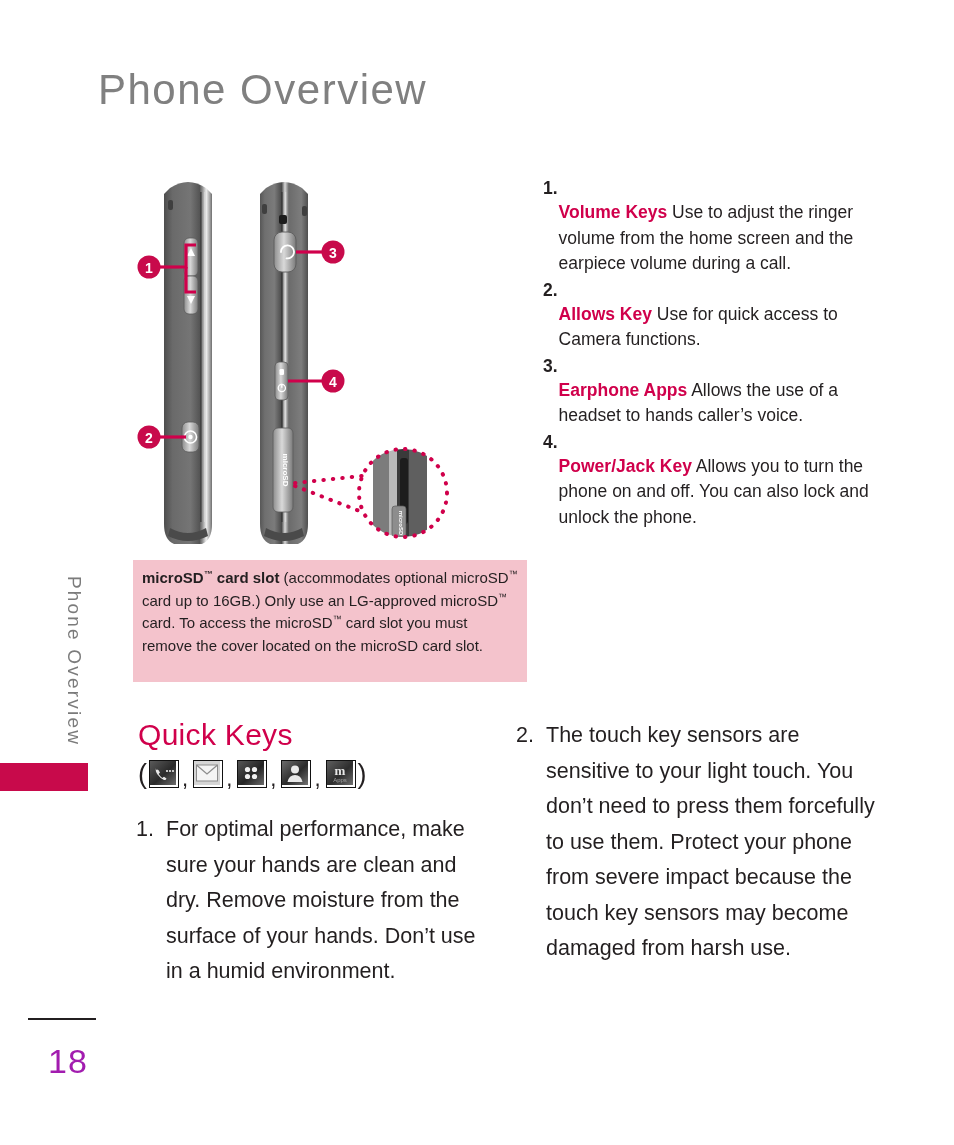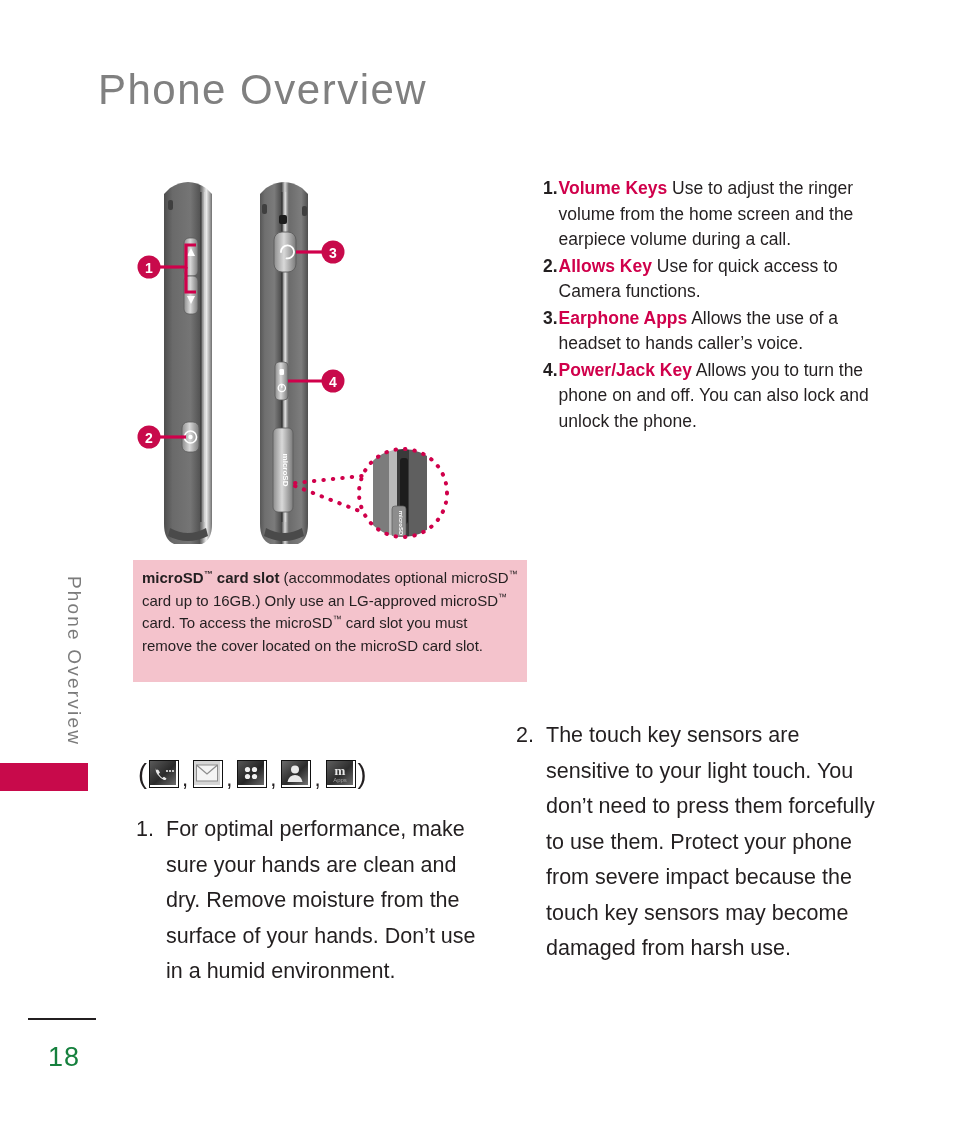--- a/index.html
+++ b/index.html
@@ -48,21 +48,21 @@
     position:absolute;left:543px;top:176px;width:340px;
     font-size:17.5px;line-height:25.5px;color:#231f20;
   }
   .callout-item{
     display:flex;margin-bottom:1px;
   }
   .callout-num{
     font-weight:bold;flex:0 0 auto;padding-right:1px;
     color:#231f20;
   }
-  .callout-body{flex:1 1 auto;}
+  .callout-body{flex:1 1 auto;margin-top:24px;}
   .kw{color:#d0004b;font-weight:bold;}
 
   
   .note-box{
     position:absolute;left:133px;top:560px;
     width:394px;height:122px;
     background:#f4c3cc;
   }
   .note-text{
     position:absolute;left:9px;top:7px;width:378px;
@@ -102,21 +102,21 @@
   .num-item .n{flex:0 0 30px;}
   .num-item .t{flex:1 1 auto;}
 
   
   .footer-rule{
     position:absolute;left:28px;top:1018px;width:68px;height:2px;
     background:#231f20;
   }
   .page-number{
     position:absolute;left:48px;top:1042px;
-    font-size:27px;color:#15803d;letter-spacing:1px;
+    font-size:34px;color:#a21caf;letter-spacing:1px;
   }
 </style>
 </head>
 <body>
 
 <div class="page">
 
   <div class="side-tab">
     <div class="side-tab-label">Phone Overview</div>
   </div>
@@ -257,20 +257,21 @@
     <div class="callout-item">
       <span class="callout-num">4.</span>
       <span class="callout-body"><span class="kw">Power/Jack Key</span><span> Allows you to turn the phone on and off. You can also lock and unlock the phone.</span></span>
     </div>
   </div>
 
   <div class="note-box">
     <div class="note-text"><b><span>microSD</span><sup class="tm">™</sup><span> card slot</span></b><span> (accommodates optional microSD</span><sup class="tm">™</sup><span> card up to 16GB.) Only use an LG-approved microSD</span><sup class="tm">™</sup><span> card. To access the microSD</span><sup class="tm">™</sup><span> card slot you must remove the cover located on the microSD card slot.</span></div>
   </div>
 
+  <div class="qk-heading">Quick Keys</div>
 
   <div class="qk-icons">
     <span class="qk-paren">(</span>
 
     <span class="qk-ico">
       <svg width="26" height="24" viewBox="0 0 26 24">
         <defs>
             <linearGradient id="g1" x1="0" y1="0" x2="1" y2="1">
           <stop offset="0%" stop-color="#5a5a5a"></stop>
               <stop offset="55%" stop-color="#2a2a2a"></stop>

